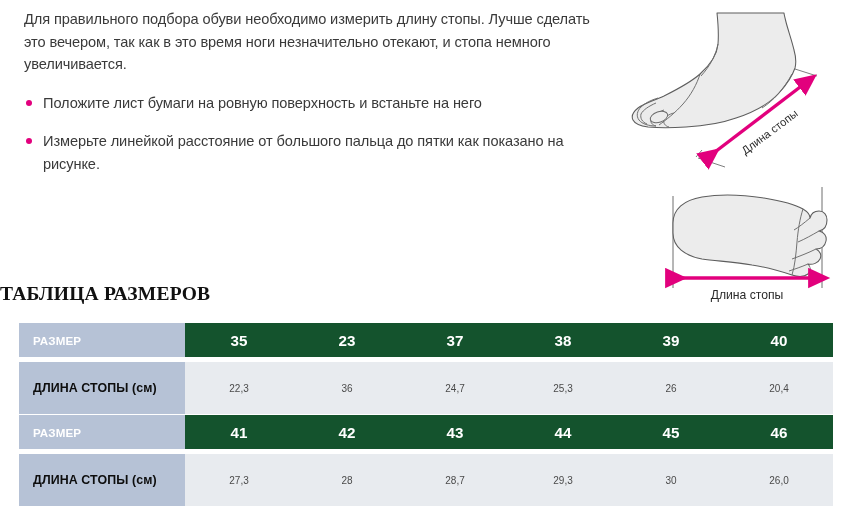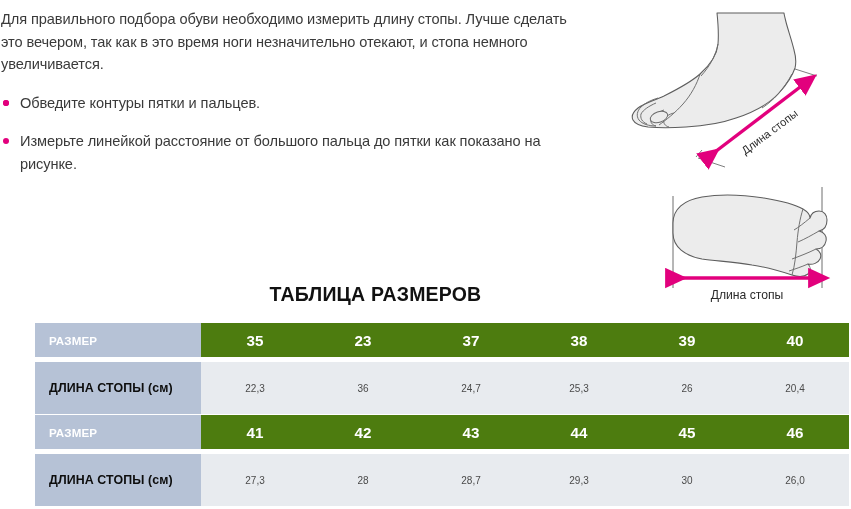--- a/index.html
+++ b/index.html
@@ -18,21 +18,21 @@
   #page {
     position: relative;
     width: 851px;
     height: 509px;
     background: #ffffff;
   }
 
   
   .text-col {
     position: absolute;
-    left: 1px;
+    left: 24px;
     top: 8px;
     width: 588px;
   }
   .intro {
     font-size: 14.6px;
     line-height: 22.5px;
     color: #3a3a3a;
     margin: 0 0 4px 0;
     letter-spacing: -0.1px;
   }
@@ -73,35 +73,34 @@
   }
   .illus-side { left: 612px; top: 0px; width: 239px; height: 182px; }
   .illus-sole { left: 640px; top: 180px; width: 211px; height: 128px; }
 
   
   .table-title {
     position: absolute;
     left: 0;
     top: 283px;
     width: 751px;
-    text-align: center;
     font-size: 19.5px;
     font-weight: bold;
     color: #111111;
     letter-spacing: 0.2px;
+    font-family: Liberation Serif, serif;
   }
 
   .sizetable {
     position: absolute;
     left: 19px;
     width: 814px;
     border-collapse: separate;
     border-spacing: 0;
     table-layout: fixed;
-    margin-left: 16px;
   }
   .sizetable.t1 { top: 323px; }
   .sizetable.t2 { top: 415px; }
 
   .sizetable col.lbl { width: 166px; }
 
   .sizetable th, .sizetable td {
     padding: 0;
     margin: 0;
     border: 0;
@@ -122,21 +121,21 @@
   .h-label {
     background: #b6c2d6;
     color: #ffffff;
     font-size: 11.6px;
     font-weight: bold;
     text-align: left !important;
     padding-left: 14px !important;
     letter-spacing: 0.1px;
   }
   .h-size {
-    background: #4d7c0f;
+    background: #14532d;
     color: #ffffff;
     font-size: 15.2px;
     font-weight: bold;
   }
   .d-label {
     background: #b6c2d6;
     color: #0d0d0d;
     font-size: 12.4px;
     font-weight: bold;
     text-align: left !important;
@@ -154,24 +153,21 @@
 <body>
 
 <div id="page">
 
   <div class="text-col">
     <p class="intro">Для правильного подбора обуви необходимо измерить длину стопы. Лучше сделать это вечером, так как в это время ноги незначительно отекают, и стопа немного увеличивается.</p>
 
     <ul class="bullets">
       <li>
         <span class="dot"></span>
-      </li>
-      <li>
-        <span class="dot"></span>
-        <span>Обведите контуры пятки и пальцев.</span>
+        <span>Положите лист бумаги на ровную поверхность и встаньте на него</span>
       </li>
       <li>
         <span class="dot"></span>
         <span>Измерьте линейкой расстояние от большого пальца до пятки как показано на рисунке.</span>
       </li>
     </ul>
 
   </div>
 
   <div class="illus illus-side">

